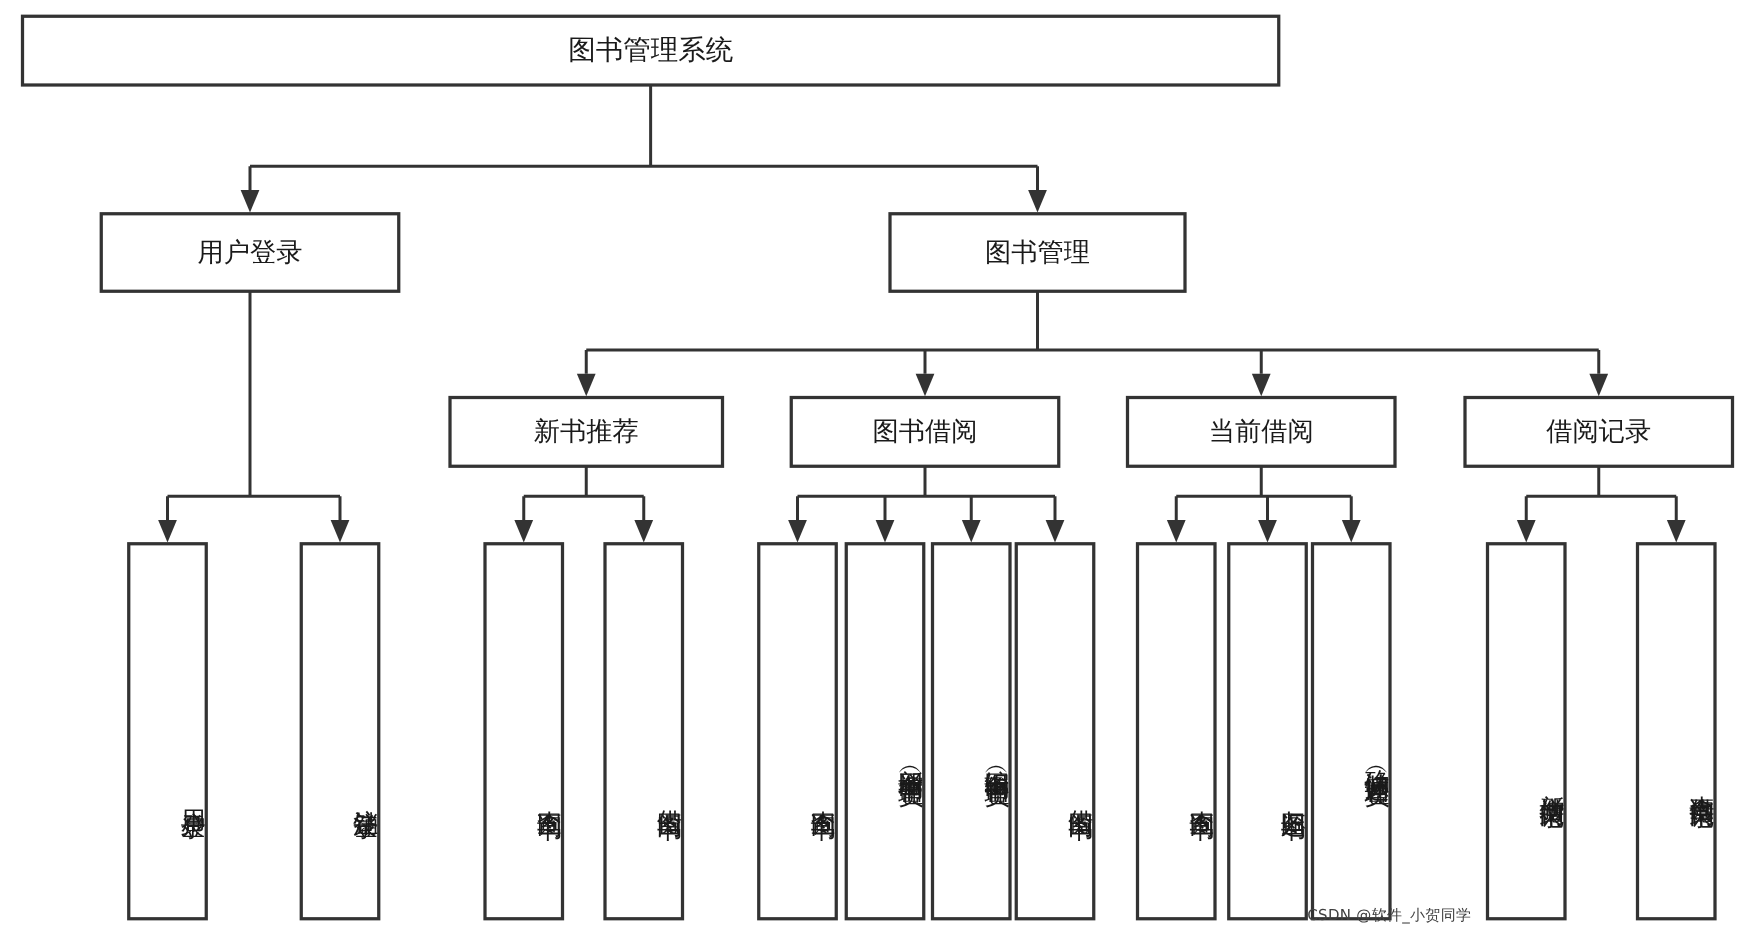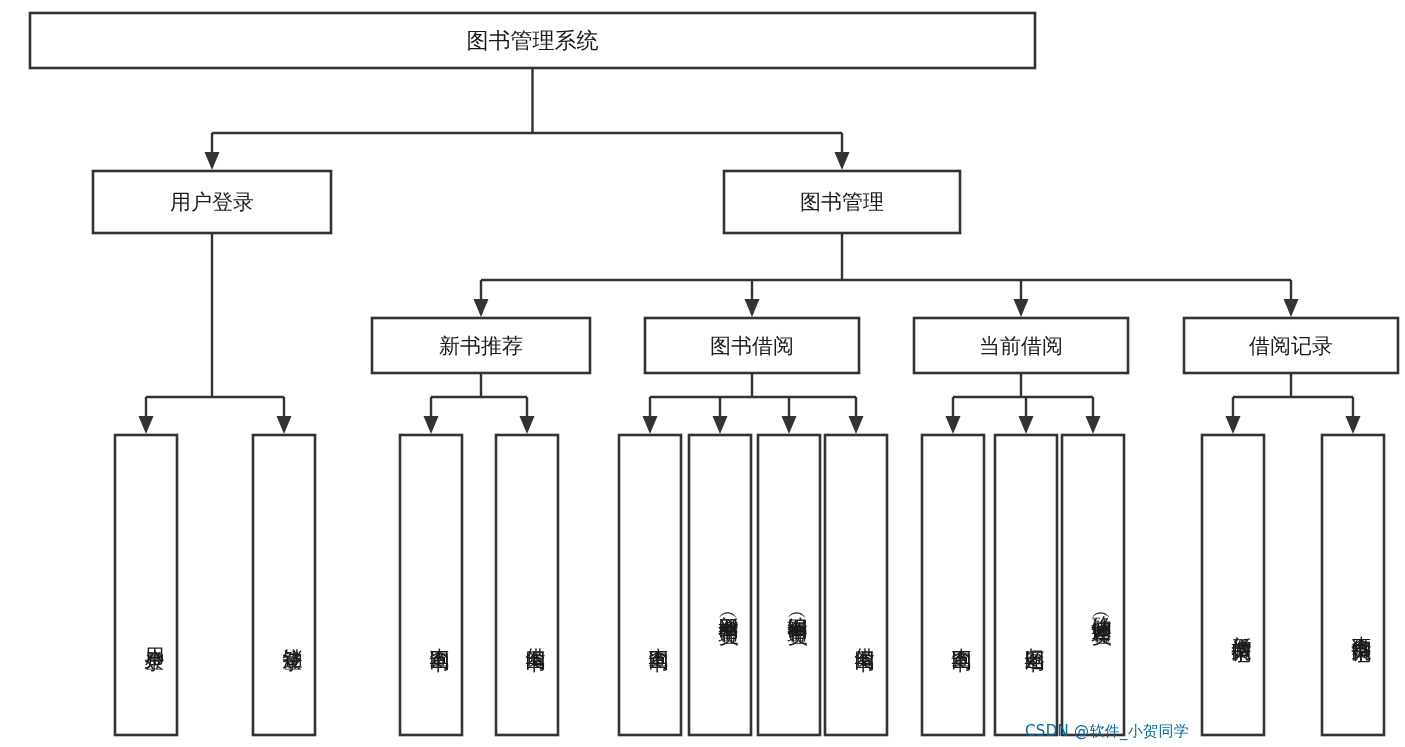--- a/index.html
+++ b/index.html
@@ -13,21 +13,20 @@
     height: 747px;
     font-family: "DejaVu Sans", "Liberation Sans", sans-serif;
     overflow: hidden;
     position: relative;
   }
   #diagram-root {
     position: relative;
     width: 1185px;
     height: 747px;
     background: #ffffff;
-    padding-left: 12px;
   }
   svg#flowchart {
     display: block;
     width: 1405px;
     height: 747px;
   }
   .node-box {
     fill: #ffffff;
     stroke: #333333;
     stroke-width: 2.6;
@@ -68,22 +67,22 @@
     align-items: flex-start;
     justify-content: center;
     white-space: nowrap;
     pointer-events: none;
   }
   .watermark {
     position: absolute;
     right: 8px;
     bottom: 6px;
     font-family: "DejaVu Sans", "Liberation Sans", sans-serif;
-    font-size: 15px;
-    color: #0369a1;
+    font-size: 12px;
+    color: #404040;
     letter-spacing: 0.02em;
     white-space: nowrap;
   }
 </style>
 </head>
 <body>
 
 <div id="diagram-root">
   <svg id="flowchart" viewBox="0 0 1405 747">
     <g id="connectors-layer">

